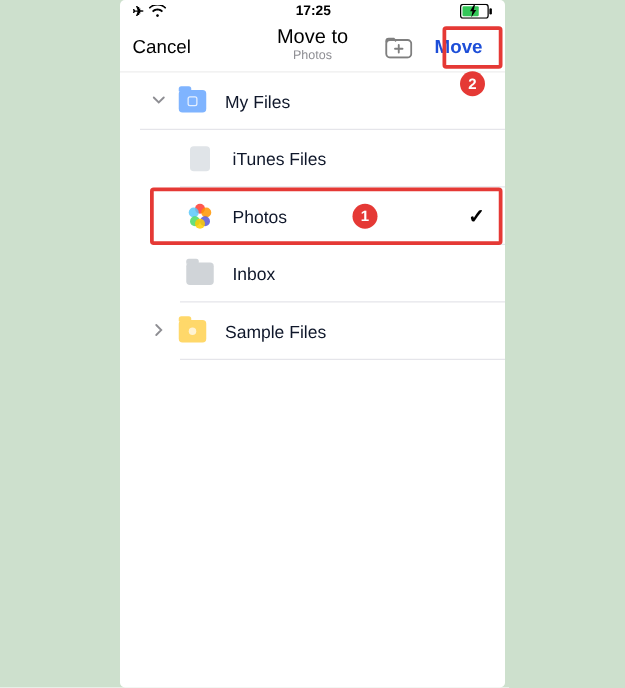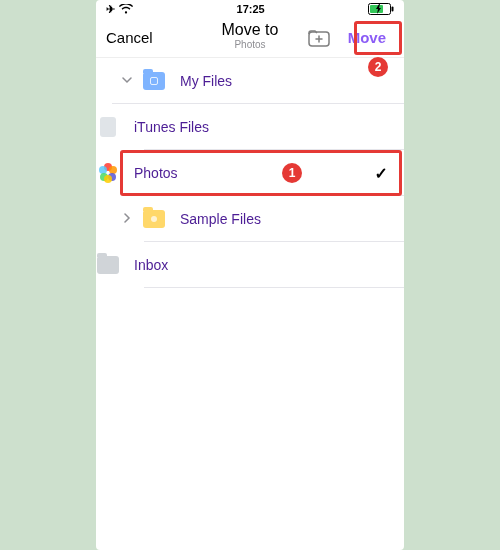--- a/index.html
+++ b/index.html
@@ -54,21 +54,21 @@
     text-align: center;
     top: 3px;
   }
   .nav-title { font-size: 16px; font-weight: 400; }
   .nav-sub { font-size: 10px; color: #8e8e93; }
   .nav-right { display:flex; align-items:center; gap:10px; }
   .new-folder svg { display:block; }
   .move-btn {
     font-weight: 600;
     font-size: 15px;
-    color: #8b5cf6;
+    color: #1d4ed8;
     padding: 4px 8px;
   }
 
   .list { }
   .row {
     display: flex;
     align-items: center;
     height: 46px;
     position: relative;
   }
@@ -81,21 +81,21 @@
   .row .icon {
     width: 24px;
     height: 24px;
     display:flex;
     align-items:center;
     justify-content:center;
     margin-right: 14px;
   }
   .row .label {
     font-size: 14px;
-    color: #4c1d95;
+    color: #0f172a;
     flex: 1;
   }
   .row .check {
     margin-right: 16px;
     font-size: 16px;
     font-weight: bold;
   }
   .sep {
     position: absolute;
     bottom: 0;
@@ -103,21 +103,21 @@
     height: 1px;
     background: #e5e5ea;
   }
   .sep.full { left: 16px; }
   .sep.lvl1 { left: 48px; }
   .sep.lvl2 { left: 48px; }
   .sep.lvl1b { left: 48px; }
 
   .indent0 { padding-left: 16px; }
   .indent1 { padding-left: 16px; }
-  .indent2 { }
+  .indent2 { padding-left: 52px; }
   .spacer30 { width: 30px; display:inline-block; }
 
   .folder-blue {
     width:22px; height:18px; background:#7fb4ff; border-radius:3px; position:relative;
   }
   .folder-blue::before {
     content:""; position:absolute; top:-3px; left:0; width:10px; height:4px;
     background:#7fb4ff; border-radius:2px 2px 0 0;
   }
   .folder-blue .dot { position:absolute; top:50%; left:50%; transform:translate(-50%,-50%); width:8px;height:8px;border:1px solid rgba(255,255,255,.8);border-radius:2px;}
@@ -243,43 +243,43 @@
             <span class="p4"></span>
             <span class="p5"></span>
             <span class="p6"></span>
           </span>
         </span>
       <span class="label">Photos</span>
       <span class="check">✓</span>
       <div class="sep lvl2"></div>
     </div>
 
+    <div class="row indent2">
+      <span class="icon">
+          <span class="folder-grey"></span>
+        </span>
+      <span class="label">Inbox</span>
+      <div class="sep lvl1b"></div>
+    </div>
+
     <div class="row indent1">
       <span class="chev">
         <svg width="10" height="10" viewBox="0 0 10 10">
             <path d="M3 1l4 4-4 4" stroke="#8e8e93" stroke-width="1.5" fill="none" stroke-linecap="round"></path>
           </svg>
       </span>
       <span class="icon">
           <span class="folder-yellow">
             <span class="dot"></span>
           </span>
         </span>
       <span class="label">Sample Files</span>
       <div class="sep lvl1"></div>
     </div>
 
-    <div class="row indent2">
-      <span class="icon">
-          <span class="folder-grey"></span>
-        </span>
-      <span class="label">Inbox</span>
-      <div class="sep lvl1b"></div>
-    </div>
-
 
   </div>
 
   <div class="hl-red" style="top:21px; left:258px; width:48px; height:34px;"></div>
   <div class="badge" style="top:57px; left:272px;">2</div>
 
   <div class="hl-red" style="top:150px; left:24px; width:282px; height:46px;"></div>
   <div class="badge" style="top:163px; left:186px;">1</div>
 
 </div>

